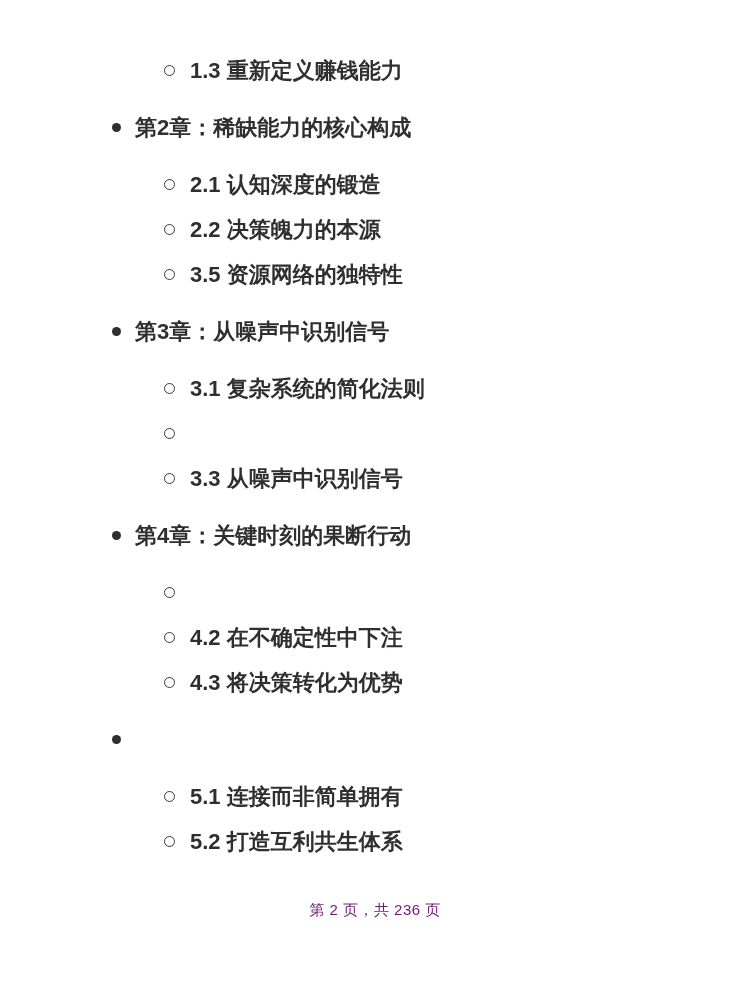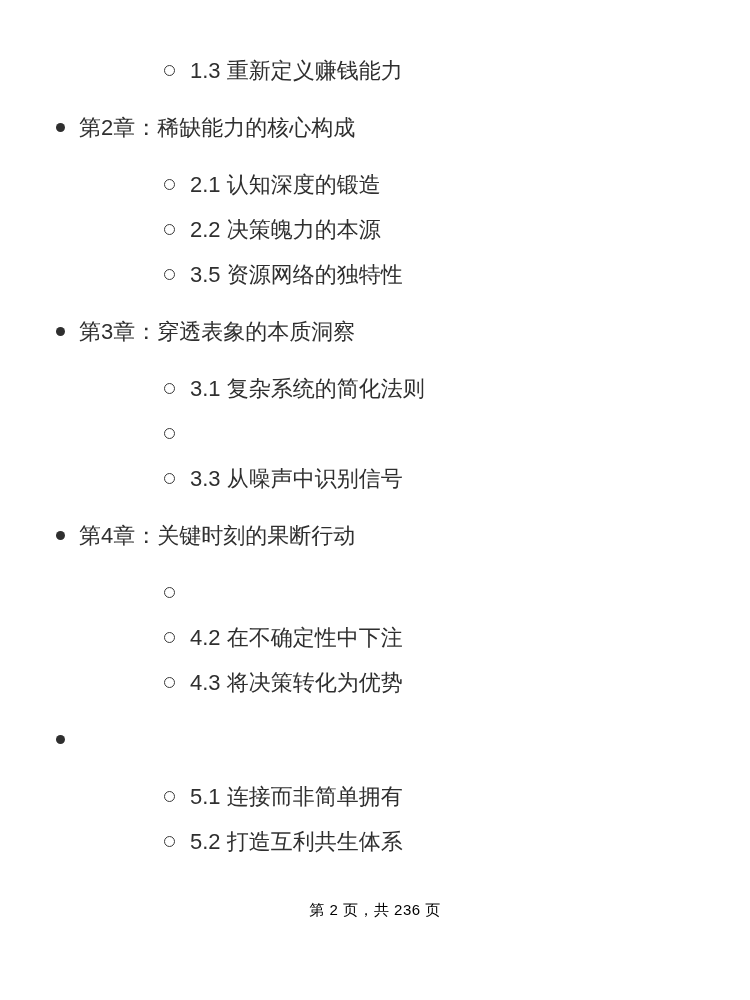--- a/index.html
+++ b/index.html
@@ -20,24 +20,25 @@
     box-sizing: border-box;
     padding-top: 48px;
   }
   .toc-row {
     display: flex;
     align-items: center;
     height: 45px;
     font-size: 22px;
     color: #2f2f2f;
     white-space: nowrap;
+    font-weight: bold;
   }
   .toc-row.l1 {
     margin: 12px 0;
-    padding-left: 56px;
+    padding-left: 112px;
   }
   .toc-row.l2 {
     padding-left: 164px;
   }
   .bullet {
     flex: none;
     box-sizing: border-box;
   }
   .l1 .bullet {
     width: 9px;
@@ -52,21 +53,21 @@
     border-radius: 50%;
     border: 1.5px solid #3a3a3a;
     background: transparent;
     margin-right: 15px;
   }
   .footer {
     margin-top: 36px;
     text-align: center;
     font-size: 15px;
     line-height: 20px;
-    color: #000000;
+    color: #701a75;
     letter-spacing: 0.5px;
   }
 </style>
 </head>
 <body>
 
 <div class="page">
 
   <div class="toc-row l2">
     <span class="bullet"></span>
@@ -88,21 +89,21 @@
     <span>2.2 决策魄力的本源</span>
   </div>
 
   <div class="toc-row l2">
     <span class="bullet"></span>
     <span>3.5 资源网络的独特性</span>
   </div>
 
   <div class="toc-row l1">
     <span class="bullet"></span>
-    <span>第3章：穿透表象的本质洞察</span>
+    <span>第3章：从噪声中识别信号</span>
   </div>
 
   <div class="toc-row l2">
     <span class="bullet"></span>
     <span>3.1 复杂系统的简化法则</span>
   </div>
 
   <div class="toc-row l2">
     <span class="bullet"></span>
   </div>

